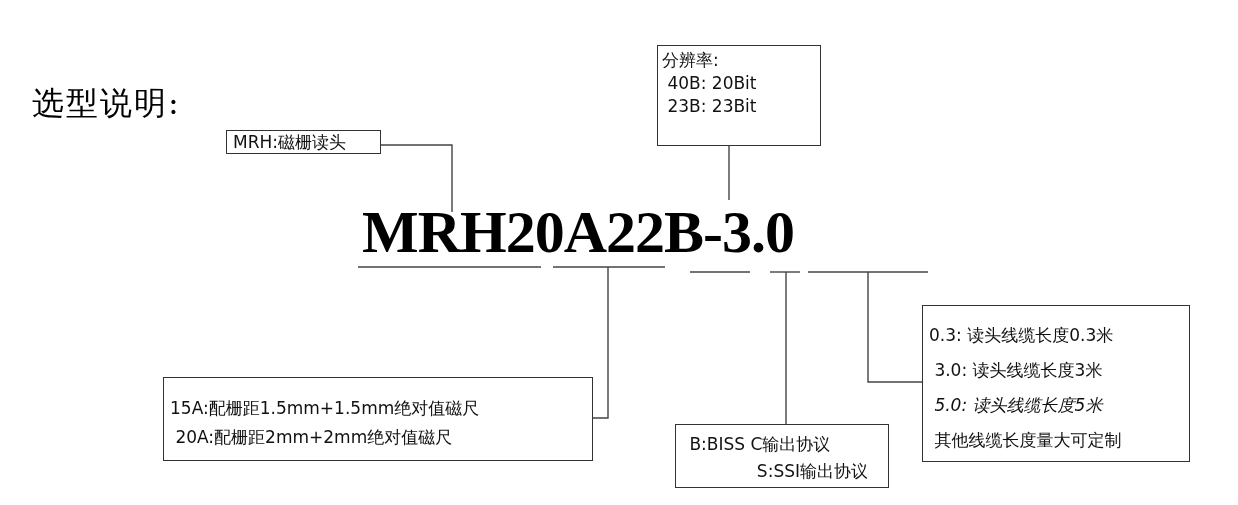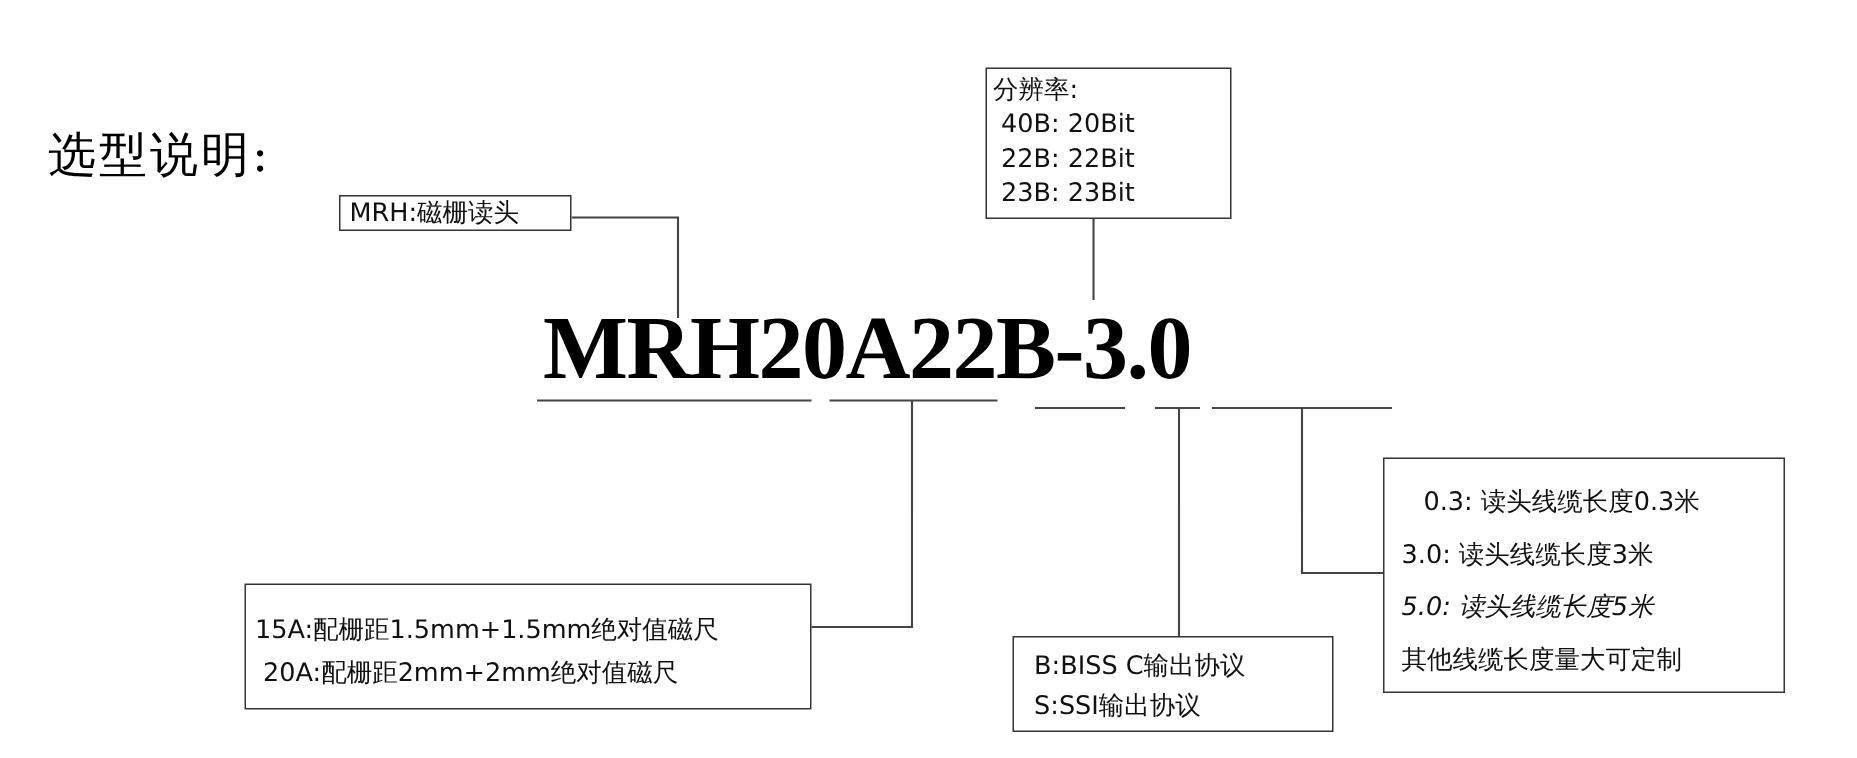--- a/index.html
+++ b/index.html
@@ -40,34 +40,33 @@
 
 <div class="title">选型说明:</div>
 
 <div class="box" style="left:226px; top:130px; width:155px; height:24px; padding:0 6px;">
   <div class="line">MRH:磁栅读头</div>
 </div>
 
 <div class="box" style="left:657px; top:45px; width:164px; height:101px; padding:3px 4px; line-height:23px;">
   <div class="line">分辨率:</div>
   <div class="line" style="white-space:pre;"> 40B: 20Bit</div>
-  <div class="line" style="white-space:pre;"> 22B: 22Bit</div>
   <div class="line" style="white-space:pre;"> 23B: 23Bit</div>
 </div>
 
 <div class="model">MRH20A22B-3.0</div>
 
-<div class="box" style="left:163px; top:389px; width:378px; height:84px; padding:16px 6px 0 6px; line-height:29px;">
+<div class="box" style="left:163px; top:377px; width:430px; height:84px; padding:16px 6px 0 6px; line-height:29px;">
   <div class="line">15A:配栅距1.5mm+1.5mm绝对值磁尺</div>
   <div class="line" style="white-space:pre;"> 20A:配栅距2mm+2mm绝对值磁尺</div>
 </div>
 
 <div class="box" style="left:675px; top:424px; width:214px; height:64px; padding:6px 20px 0 8px; line-height:27px;">
   <div class="line" style="white-space:pre;"> B:BISS C输出协议</div>
-  <div class="line" style="white-space:pre;"> S:SSI输出协议</div>
+  <div class="line" style="white-space:pre;text-align:right;"> S:SSI输出协议</div>
 </div>
 
 <div class="box" style="left:922px; top:305px; width:268px; height:157px; padding:12px 8px 0 6px; line-height:35px;">
-  <div class="line" style="white-space:pre;margin-left:20px;">0.3: 读头线缆长度0.3米</div>
+  <div class="line" style="white-space:pre;">0.3: 读头线缆长度0.3米</div>
   <div class="line" style="white-space:pre;"> 3.0: 读头线缆长度3米</div>
   <div class="line" style="white-space:pre;font-style:italic;"> 5.0: 读头线缆长度5米</div>
   <div class="line" style="white-space:pre;"> 其他线缆长度量大可定制</div>
 </div>
 
 </body></html>

